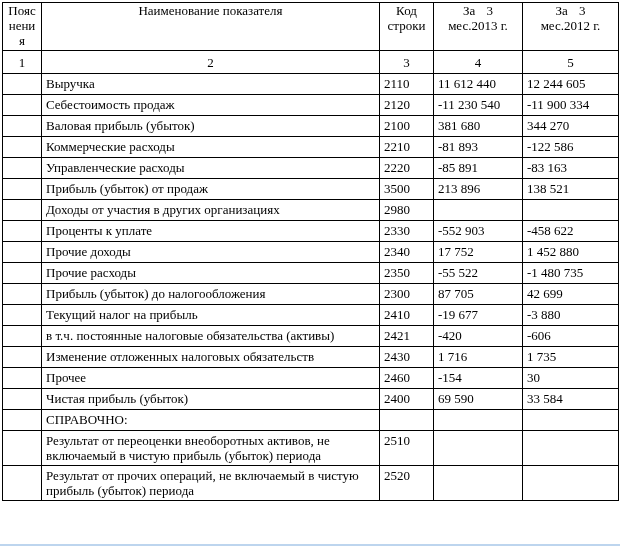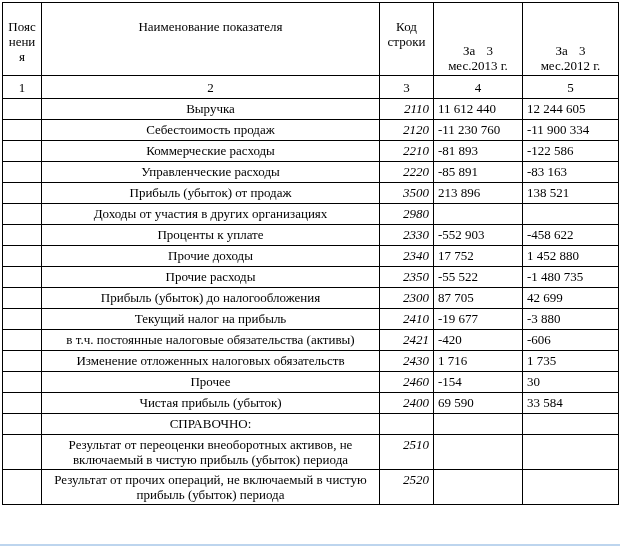--- a/index.html
+++ b/index.html
@@ -29,34 +29,34 @@
     background: #ffffff;
   }
   
   thead tr.head-row th {
     height: 44px;
     vertical-align: top;
     text-align: center;
     font-weight: normal;
     overflow-wrap: break-word;
     word-break: break-word;
-    padding-top: 16px;
+    padding-top: 0;
   }
   thead tr.num-row th {
     height: 18px;
     vertical-align: middle;
     text-align: center;
     font-weight: normal;
   }
-  .period-line1 { word-spacing: 8px; margin-top: 24px; }
+  .period-line1 { word-spacing: 8px; }
   
   tbody td { vertical-align: top; height: 16px; }
   td.c-notes  { }
-  td.c-label  { text-align: center; }
-  td.c-code   { text-align: right; font-style: italic; }
+  td.c-label  { text-align: left; }
+  td.c-code   { text-align: left; }
   td.c-num    { text-align: left; }
   .bottom-edge {
     position: absolute;
     left: 0;
     bottom: 0;
     width: 100%;
     height: 2px;
     background: #bdd5ee;
   }
 </style>
@@ -100,22 +100,29 @@
       <td class="c-notes"></td>
       <td class="c-label">Выручка</td>
       <td class="c-code">2110</td>
       <td class="c-num">11 612 440</td>
       <td class="c-num">12 244 605</td>
     </tr>
         <tr>
       <td class="c-notes"></td>
       <td class="c-label">Себестоимость продаж</td>
       <td class="c-code">2120</td>
-      <td class="c-num">-11 230 760</td>
+      <td class="c-num">-11 230 540</td>
       <td class="c-num">-11 900 334</td>
+    </tr>
+        <tr>
+      <td class="c-notes"></td>
+      <td class="c-label">Валовая прибыль (убыток)</td>
+      <td class="c-code">2100</td>
+      <td class="c-num">381 680</td>
+      <td class="c-num">344 270</td>
     </tr>
         <tr>
       <td class="c-notes"></td>
       <td class="c-label">Коммерческие расходы</td>
       <td class="c-code">2210</td>
       <td class="c-num">-81 893</td>
       <td class="c-num">-122 586</td>
     </tr>
         <tr>
       <td class="c-notes"></td>

